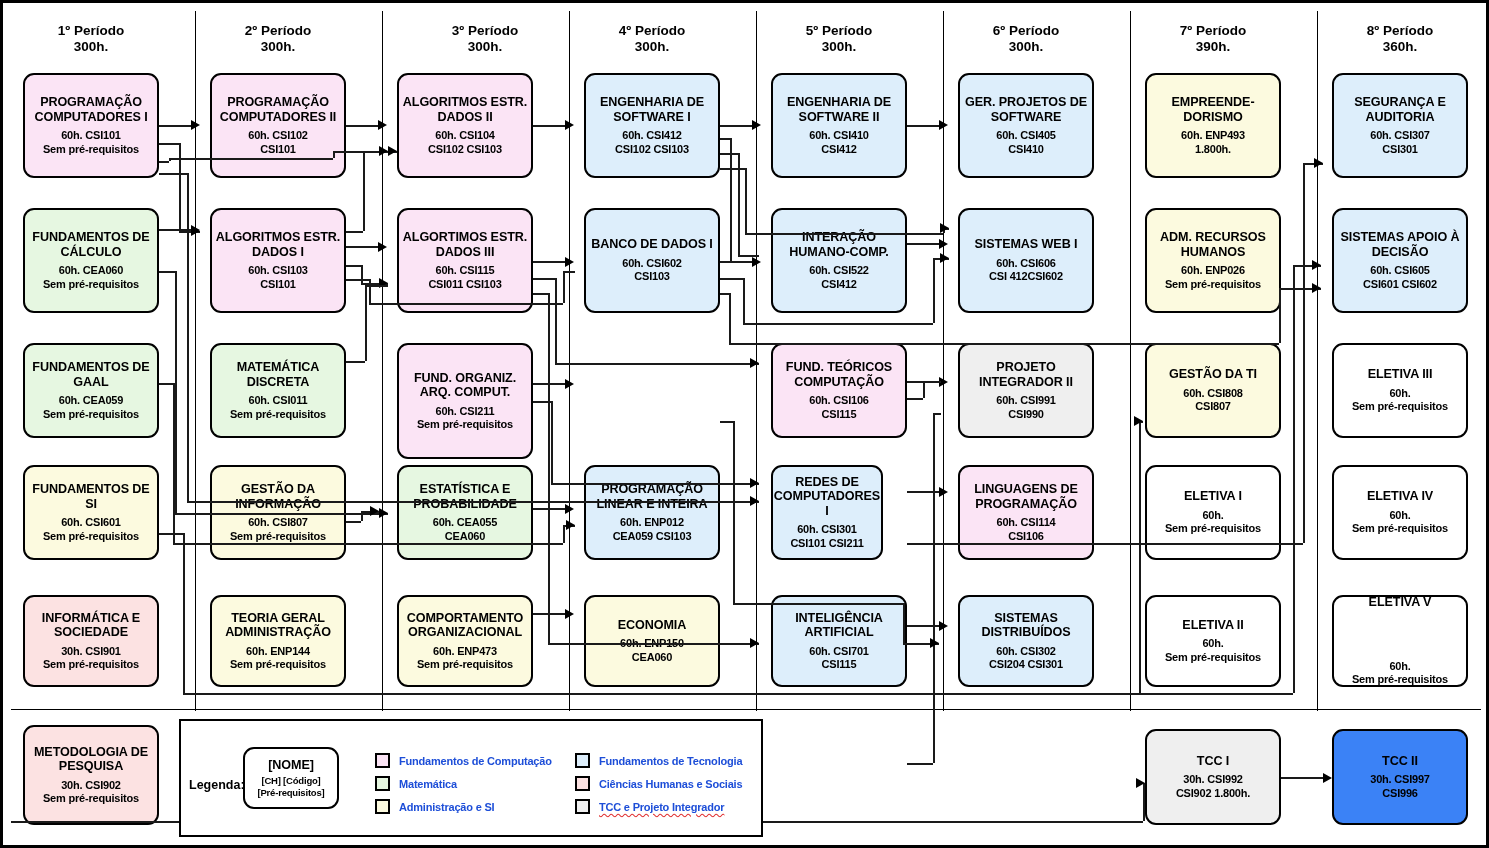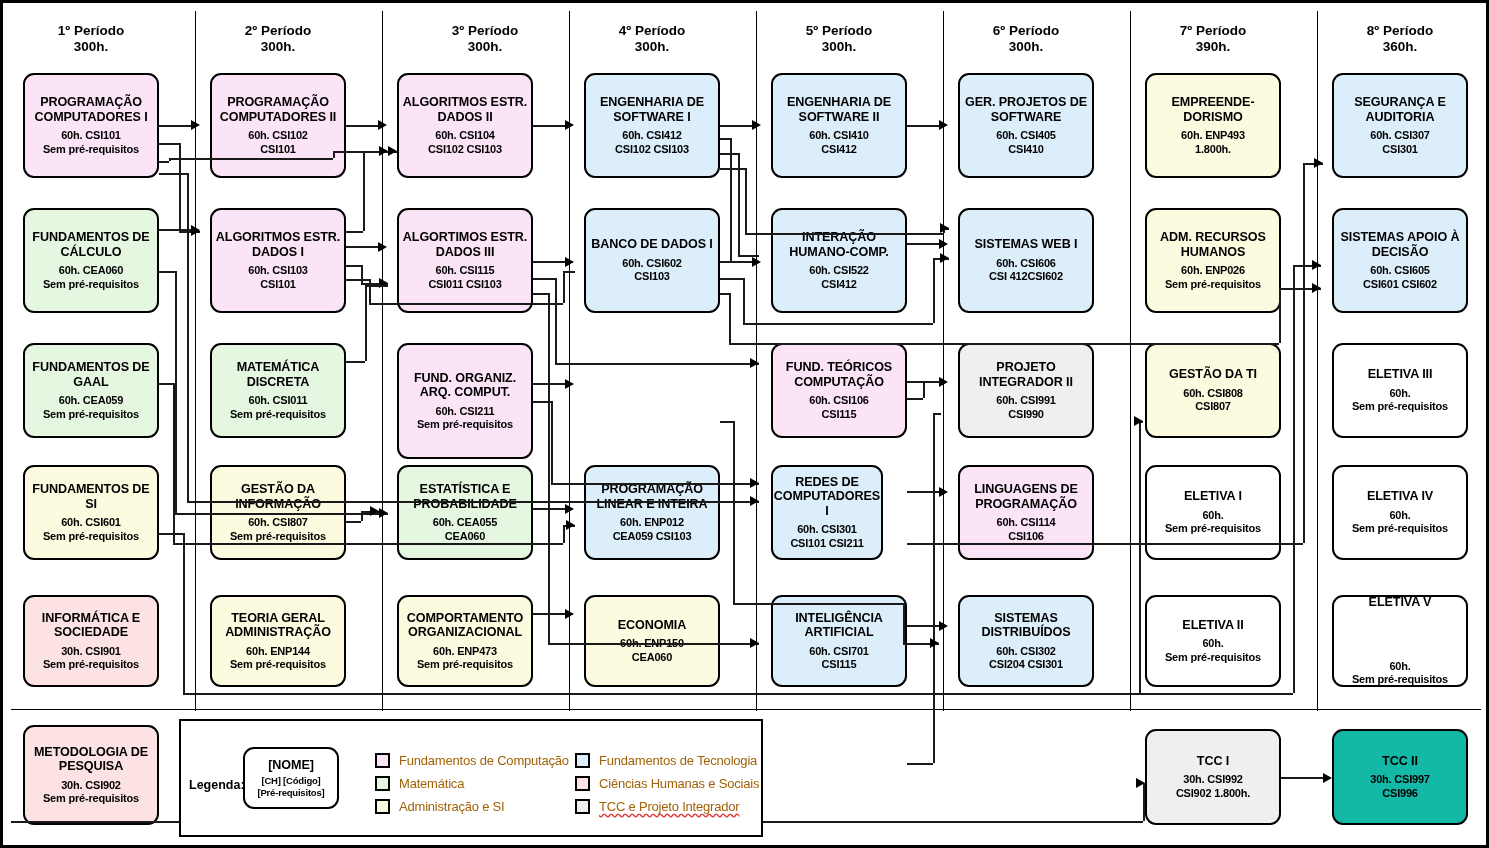--- a/index.html
+++ b/index.html
@@ -31,21 +31,21 @@
   .arw{position:absolute;width:0;height:0;border-top:5.5px solid transparent;
        border-bottom:5.5px solid transparent;border-left:9px solid #000;}
 
   
   #legend-panel{position:absolute;border:2px solid #000;box-sizing:border-box;background:#fff;}
   #legend-label{position:absolute;font-size:12.5px;font-weight:bold;}
   .lg-col{position:absolute;}
   .lg-item{display:flex;align-items:center;margin-bottom:8px;}
   .lg-swatch{width:15px;height:15px;border:2px solid #000;box-sizing:border-box;
              margin-right:9px;flex:0 0 auto;}
-  .lg-text{font-size:13px;font-weight:normal;color:#a16207;letter-spacing:-0.2px;white-space:nowrap;}
+  .lg-text{font-size:11px;font-weight:bold;color:#1d4ed8;letter-spacing:-0.2px;white-space:nowrap;}
   .lg-text.sq{text-decoration:underline;text-decoration-color:#e03030;
               text-decoration-style:wavy;text-underline-offset:2px;}
 </style>
 </head>
 <body>
 
 <div id="page">
     <div class="col-head" style="left:20px;top:20px;width:136px;">
       <div>1º Período</div>
       <div>300h.</div>
@@ -373,21 +373,21 @@
         <div>1200h.</div>
       </div>
     </div>
     <div class="box" style="left:1142px;top:726px;width:136px;height:96px;background:#efefef;">
       <div class="nm">TCC I</div>
       <div class="mt">
         <div>30h. CSI992</div>
         <div>CSI902 1.800h.</div>
       </div>
     </div>
-    <div class="box" style="left:1329px;top:726px;width:136px;height:96px;background:#14b8a6;">
+    <div class="box" style="left:1329px;top:726px;width:136px;height:96px;background:#3b82f6;">
       <div class="nm">TCC II</div>
       <div class="mt">
         <div>30h. CSI997</div>
         <div>CSI996</div>
       </div>
     </div>
     <div class="ln lnh" style="left:156px;top:122px;width:32px;height:1.6px;"></div>
     <div class="arw" style="left:188px;top:117.3px;"></div>
     <div class="ln lnh" style="left:343px;top:122px;width:32px;height:1.6px;"></div>
     <div class="arw" style="left:375px;top:117.3px;"></div>

